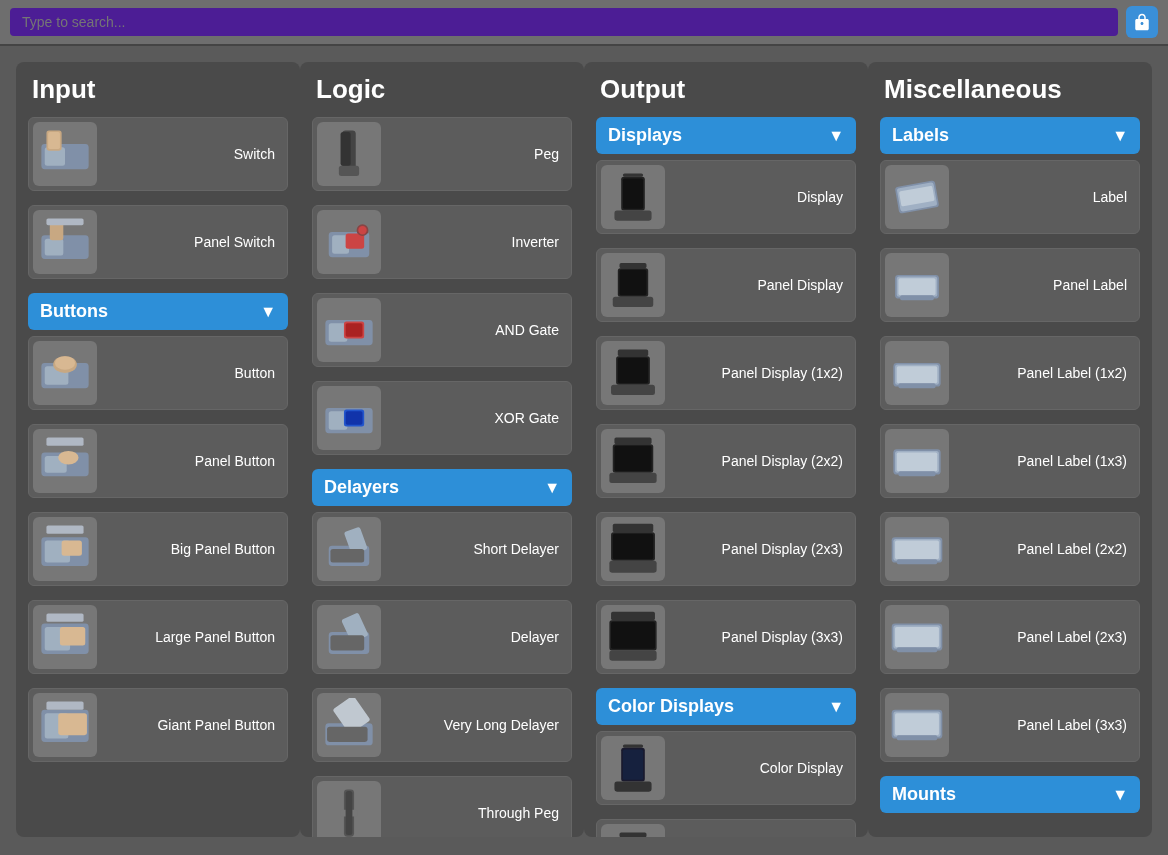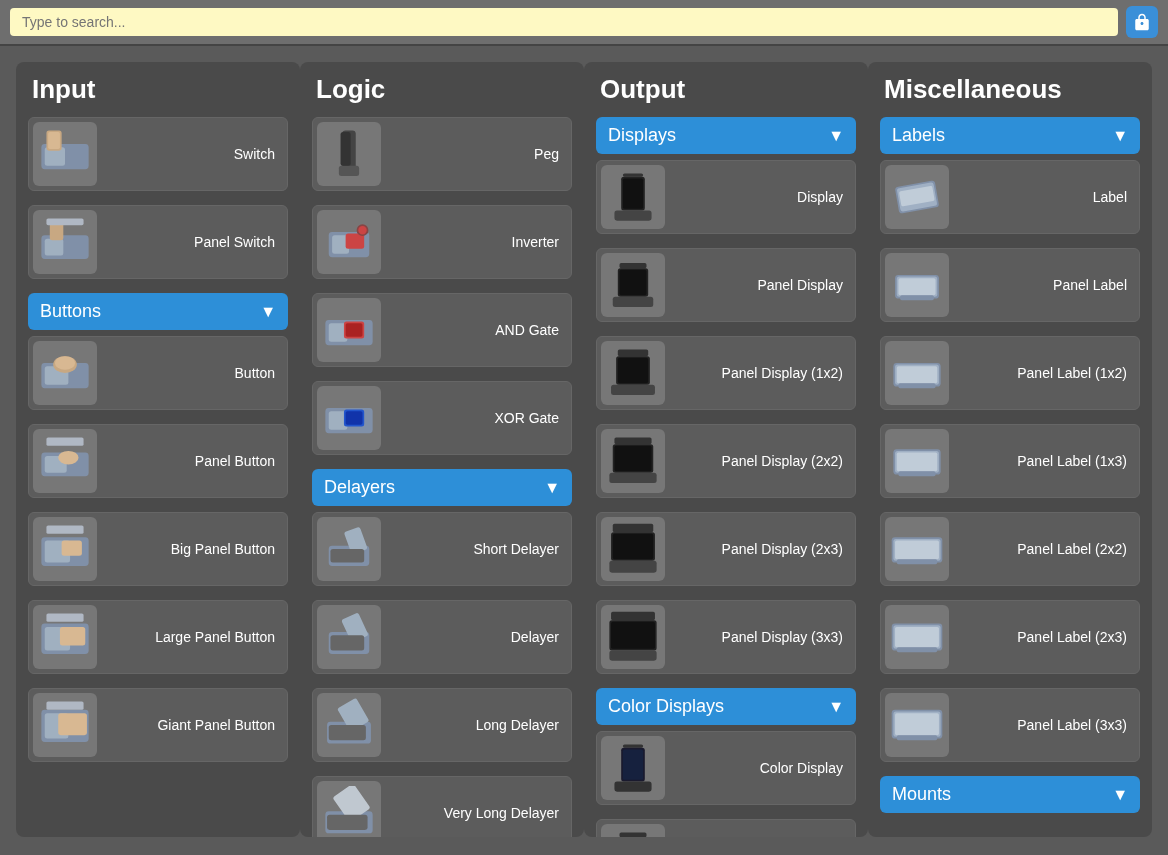--- a/index.html
+++ b/index.html
@@ -14,21 +14,21 @@
     
     .search-bar {
       background: #6e6e6e;
       padding: 6px 10px;
       display: flex;
       align-items: center;
       border-bottom: 2px solid #444;
     }
     .search-input {
       flex: 1;
-      background: #fef9c3;
+      background: #4c1d95;
       border: none;
       border-radius: 4px;
       padding: 6px 12px;
       font-size: 14px;
       color: #888;
       outline: none;
     }
     .search-lock {
       width: 32px;
       height: 32px;
@@ -114,21 +114,21 @@
       display: flex;
       align-items: center;
       justify-content: space-between;
       margin-bottom: 6px;
       margin-top: 8px;
       cursor: pointer;
     }
     .section-header-title {
       color: #ffffff;
       font-size: 18px;
-      font-weight: normal;
+      font-weight: bold;
     }
     .section-header-chevron {
       color: #ffffff;
       font-size: 16px;
     }
 
     
     .item-icon svg {
       width: 54px;
       height: 54px;
@@ -309,30 +309,20 @@
       <div class="item-icon">
         <svg viewBox="0 0 64 64" xmlns="http://www.w3.org/2000/svg">
       <rect x="8" y="26" width="48" height="26" rx="4" fill="#8090a8"></rect>
       <rect x="28" y="6" width="22" height="30" rx="3" fill="#a0b0c0" transform="rotate(-25 39 21)"></rect>
       <rect x="10" y="30" width="40" height="18" rx="3" fill="#666"></rect>
     </svg>
       </div>
       <div class="item-label">Delayer</div>
     </div>
 
-    <div class="item-row">
-      <div class="item-icon">
-        <svg viewBox="0 0 64 64" xmlns="http://www.w3.org/2000/svg">
-      <rect x="6" y="28" width="52" height="26" rx="4" fill="#8090a8"></rect>
-      <rect x="24" y="4" width="26" height="32" rx="3" fill="#a0b0c0" transform="rotate(-30 37 20)"></rect>
-      <rect x="8" y="32" width="44" height="18" rx="3" fill="#666"></rect>
-    </svg>
-      </div>
-      <div class="item-label">Long Delayer</div>
-    </div>
 
     <div class="item-row">
       <div class="item-icon">
         <svg viewBox="0 0 64 64" xmlns="http://www.w3.org/2000/svg">
       <rect x="4" y="30" width="56" height="26" rx="4" fill="#8090a8"></rect>
       <rect x="20" y="2" width="30" height="36" rx="3" fill="#c0c8d0" transform="rotate(-35 35 20)"></rect>
       <rect x="6" y="34" width="48" height="18" rx="3" fill="#666"></rect>
     </svg>
       </div>
       <div class="item-label">Very Long Delayer</div>

